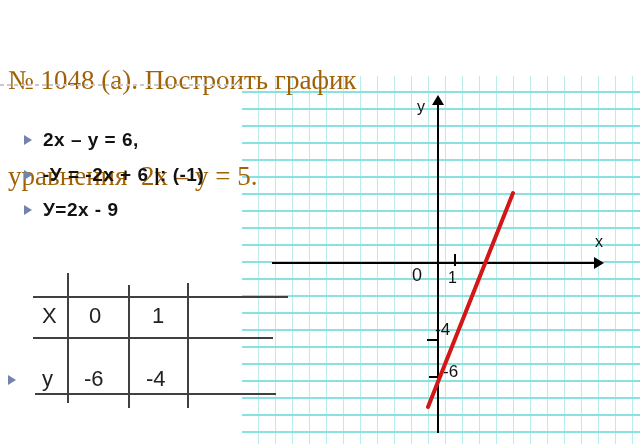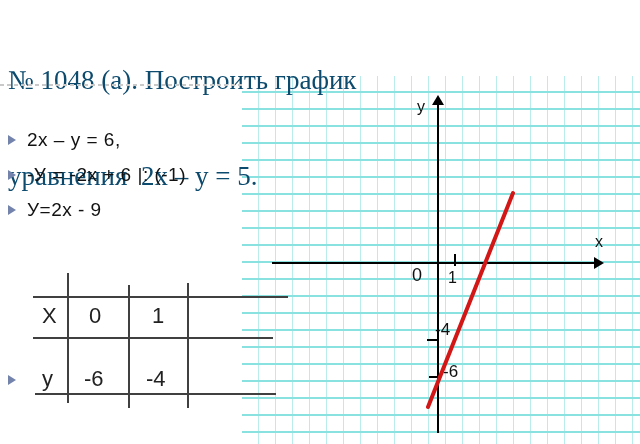--- a/index.html
+++ b/index.html
@@ -12,31 +12,31 @@
     background-color:#fefffe;
     background-image:
       repeating-linear-gradient(to bottom, transparent 0, transparent 15px, #8ae2e0 15px, #8ae2e0 17px),
       repeating-linear-gradient(to right, transparent 0, transparent 16px, #b8edeb 16px, #b8edeb 17px);
   }
 
   
   .title{
     position:absolute;left:8px;top:0;
     font-family:"Liberation Serif","DejaVu Serif",serif;
-    font-size:27px;line-height:32px;color:#0c4a6e;white-space:pre;
+    font-size:27px;line-height:32px;color:#a16207;white-space:pre;
   }
 
   
   .divider{
     position:absolute;left:0;top:84px;width:245px;height:2px;
     background:repeating-linear-gradient(to right,#c9c9c9 0 4px,transparent 4px 7px);
   }
 
   
-  .steps{position:absolute;left:8px;top:124px;display:flex;flex-direction:column;gap:13px;}
+  .steps{position:absolute;left:24px;top:124px;display:flex;flex-direction:column;gap:13px;font-weight:bold;}
   .step{display:flex;align-items:flex-start;margin:0;}
   .step:first-child{margin-top:5px;}
   .bullet{width:0;height:0;border-top:5px solid transparent;border-bottom:5px solid transparent;
     border-left:8px solid #7383ab;margin:6px 11px 0 0;flex:none;}
   .step-text{font-size:19px;line-height:22px;color:#121212;letter-spacing:.5px;white-space:pre;}
 
   
   .tline{position:absolute;background:#404040;}
   .tcell{position:absolute;font-size:22px;color:#222222;white-space:pre;}
   .row-bullet{position:absolute;left:8px;top:375px;width:0;height:0;

